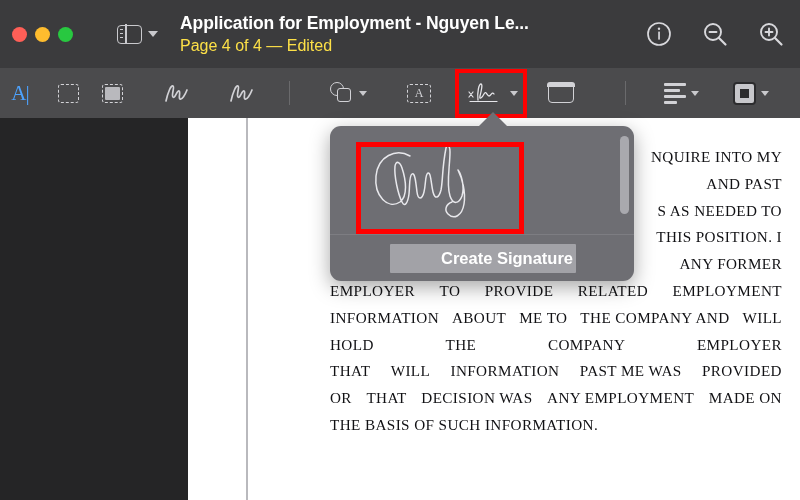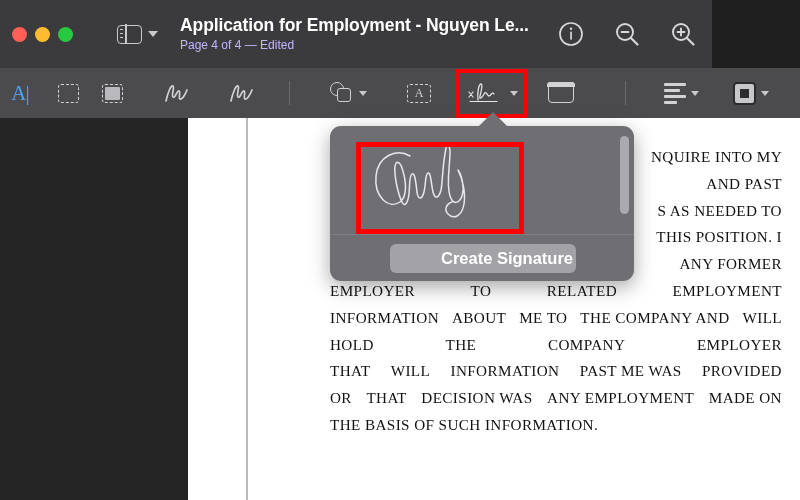--- a/index.html
+++ b/index.html
@@ -11,21 +11,21 @@
   }
   #app {
     position: relative;
     width: 800px; height: 500px;
     overflow: hidden;
   }
 
   
   .titlebar {
     position: absolute; left: 0; top: 0;
-    width: 712px; height: 68px;
+    width: 800px; height: 68px;
     background: #3b3b3d;
     display: flex; align-items: center;
   }
   .traffic {
     display: flex; align-items: center; gap: 8px;
     margin-left: 12px;
   }
   .light { width: 15px; height: 15px; border-radius: 50%; display: block; }
   .light.red { background: #ff5f57; }
   .light.yellow { background: #febc2e; }
@@ -70,22 +70,22 @@
     line-height: 1.1;
   }
   .doc-title {
     color: #ffffff;
     font-size: 17.5px;
     font-weight: bold;
     letter-spacing: -0.1px;
     white-space: nowrap;
   }
   .doc-sub {
-    color: #c4b5fd;
-    font-size: 12px;
+    color: #fde047;
+    font-size: 16px;
     margin-top: 4px;
     white-space: nowrap;
   }
 
   .header-actions {
     position: absolute; right: 16px; top: 0; height: 68px;
     display: flex; align-items: center; gap: 30px;
   }
   .hicon { width: 26px; height: 26px; position: relative; }
 
@@ -233,21 +233,21 @@
   }
   .pop-scroll-thumb {
     position: absolute; right: 5px; top: 10px;
     width: 9px; height: 78px;
     background: #a9a9ae; border-radius: 5px;
   }
   .create-btn {
     position: absolute; left: 60px; top: 118px;
     width: 186px; height: 29px;
     background: #a2a2a7;
-    border-radius: 6px;
+    border-radius: 1px;
     border: none;
     color: #ffffff;
     font-family: "Liberation Sans", sans-serif;
     font-size: 16.5px;
     font-weight: bold;
     display: flex; align-items: center; justify-content: center;
     cursor: default;
     padding-left: 48px;
   }
   .sig-highlight {
@@ -403,20 +403,21 @@
         <div class="doc-line" style="justify-content:flex-end;">
           <span>THIS POSITION. I</span>
         </div>
         <div class="doc-line" style="justify-content:flex-end;">
           <span>ANY   FORMER</span>
         </div>
 
         <div class="doc-line">
           <span>EMPLOYER</span>
           <span>TO</span>
+          <span>PROVIDE</span>
           <span>RELATED</span>
           <span>EMPLOYMENT</span>
         </div>
         <div class="doc-line">
           <span>INFORMATION</span>
           <span>ABOUT</span>
           <span>ME TO</span>
           <span>THE COMPANY AND</span>
           <span>WILL</span>
         </div>

